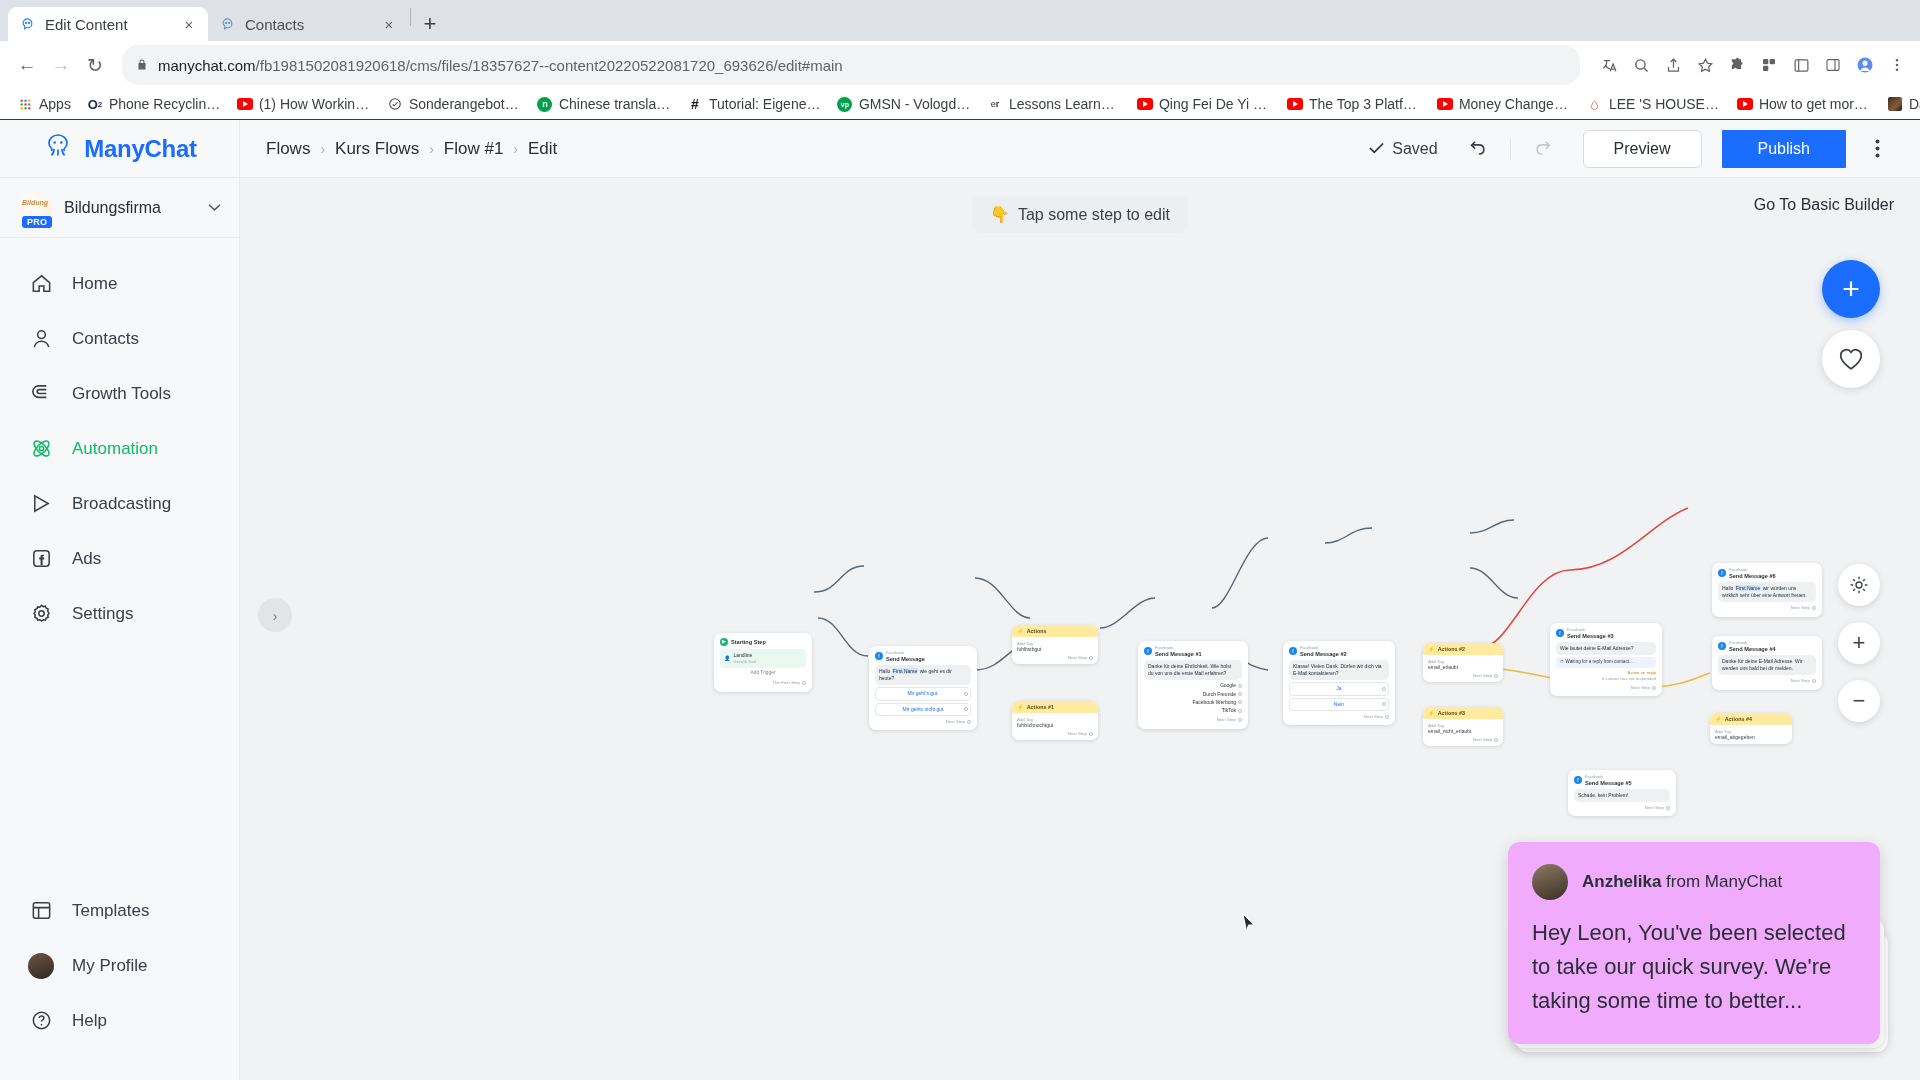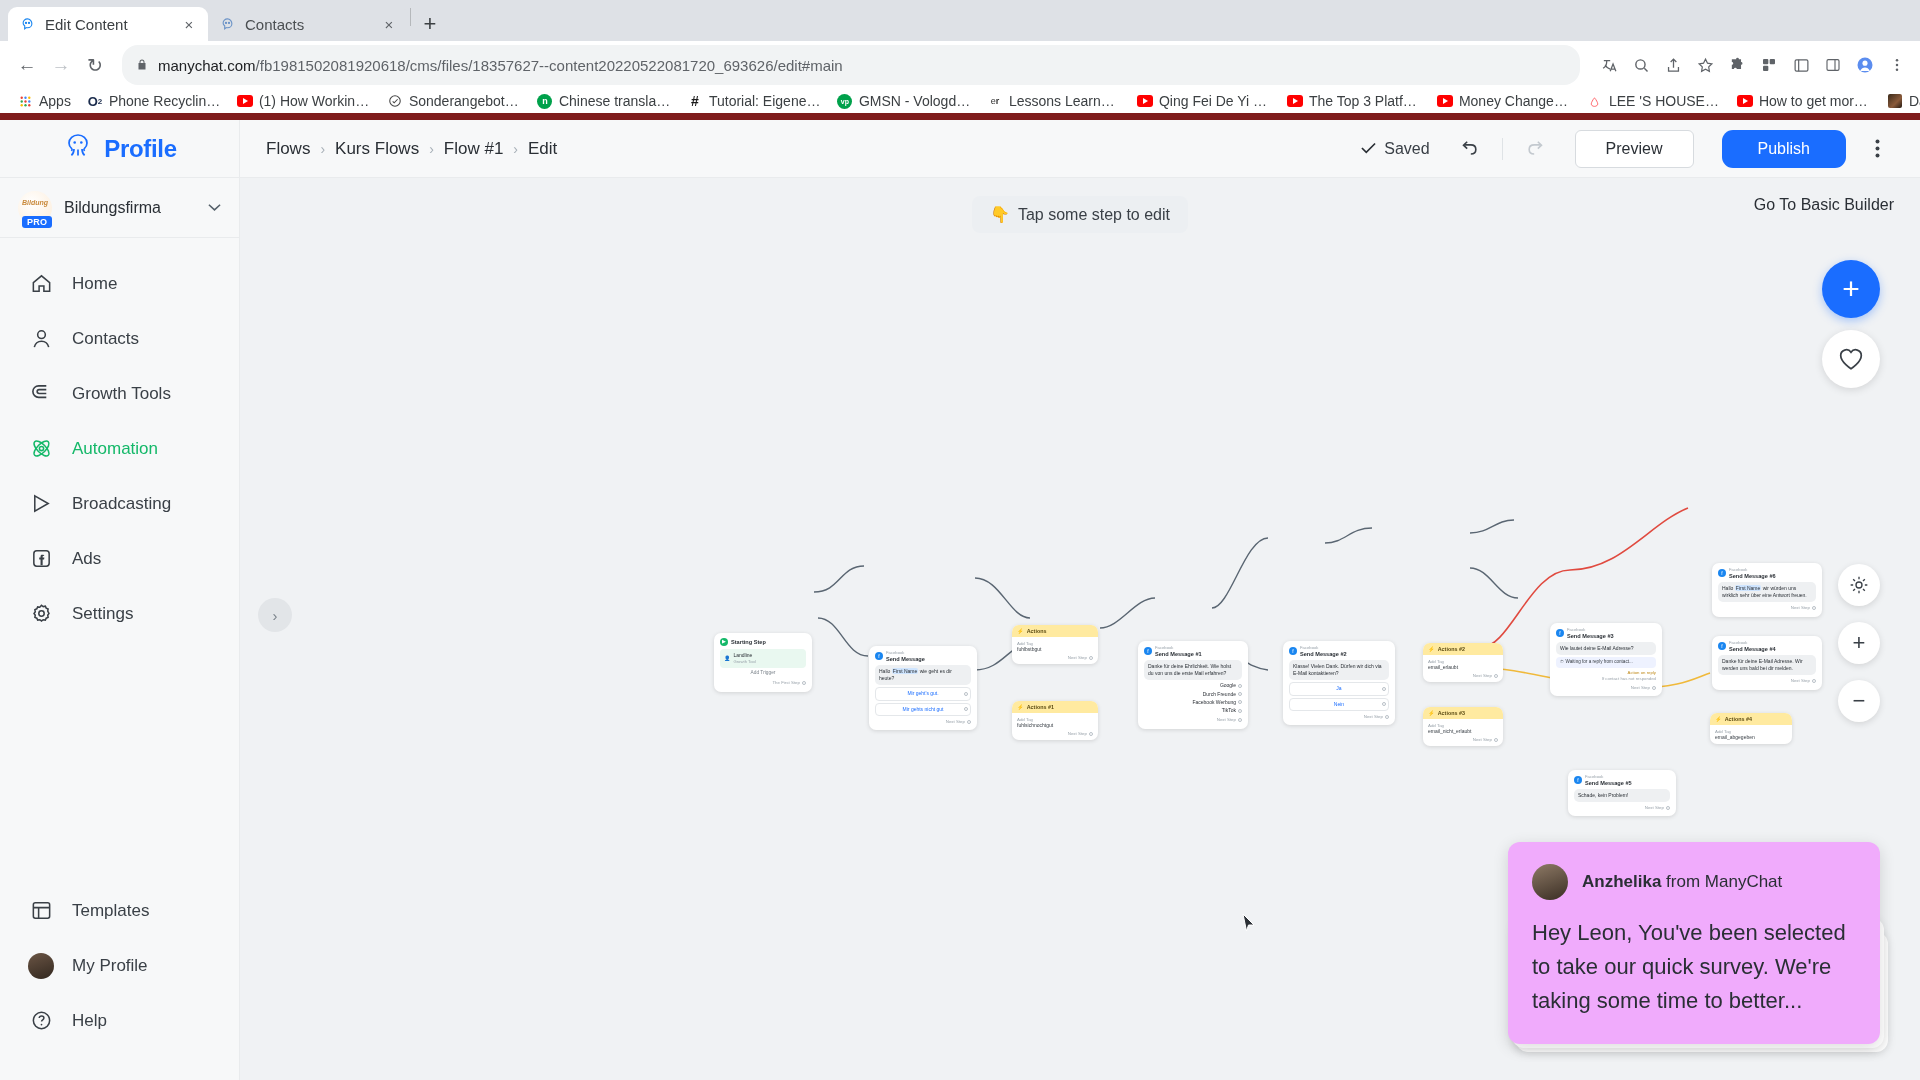--- a/index.html
+++ b/index.html
@@ -32,21 +32,21 @@
     flex: 1; height: 40px; background: #f1f3f4; border-radius: 16px;
     display: flex; align-items: center; padding: 0 14px; gap: 10px; margin: 0 8px;
     font-size: 15px; color: #202124;
   }
   .omnibox .url { white-space: nowrap; overflow: hidden; }
   .omnibox .url .host { color: #202124; }
   .omnibox .url .path { color: #5f6368; }
   .tb-icons { display: flex; align-items: center; gap: 10px; padding-left: 6px; }
   .tb-ic { width: 22px; height: 22px; display:flex; align-items:center; justify-content:center; color:#5f6368; }
 
-  .bookmarks { height: 31px; background: #fff; display: flex; align-items: center; padding: 0 9px; gap: 0px; border-bottom: 7px solid #7f1d1d; overflow:hidden;}
+  .bookmarks { height: 31px; background: #fff; display: flex; align-items: center; padding: 0 9px; gap: 0px; border-bottom: 1px solid #7f1d1d; overflow:hidden;}
   .bm { display: flex; align-items: center; gap: 6px; padding: 0 8px; height: 24px; font-size: 14px; color: #3c4043; white-space: nowrap; }
   .bm-ico { width: 16px; height: 16px; flex:0 0 16px; display:flex; align-items:center; justify-content:center; font-size: 11px;}
   .bm-label { max-width: 112px; overflow: hidden; text-overflow: ellipsis; white-space: nowrap; }
 
   .yt { width: 16px; height: 12px; background: #ff0000; border-radius: 3px; position: relative;}
   .yt::after { content:""; position:absolute; left:6px; top:3px; border-left:5px solid #fff; border-top:3px solid transparent; border-bottom:3px solid transparent;}
   .circ { width: 15px; height: 15px; border-radius: 50%; display:flex; align-items:center; justify-content:center; color:#fff; font-size:9px; font-weight:bold;}
 
   
   .app { display: flex; width: 1920px; height: 960px; background: #fff; }
@@ -74,21 +74,21 @@
   .topbar { height: 58px; display:flex; align-items:center; padding: 0 26px; background: #f7f8f9; border-bottom: 1px solid #e9ebed; gap: 8px;}
   .crumbs { display:flex; align-items:center; gap: 10px; font-size: 17px; color: #2a2f35;}
   .crumb.link { color: #2a2f35; }
   .crumb-sep { color:#a8b0b8; font-size: 14px;}
   .topbar-spacer { flex: 1; }
   .saved { display:flex; align-items:center; gap: 8px; font-size: 16px; color:#3a4047; margin-right: 14px;}
   .icon-btn { width: 34px; height: 34px; display:flex; align-items:center; justify-content:center; color:#3a4047; }
   .icon-btn.dim { color: #c3c9cf; }
   .vdiv { width:1px; height:22px; background:#dfe3e6; margin: 0 8px;}
   .btn-preview { height: 38px; padding: 0 30px; border-radius: 6px; border: 1px solid #d7dbdf; background:#fff; font-size: 16px; color:#2a2f35; display:flex; align-items:center; margin-left: 14px;}
-  .btn-publish { height: 38px; padding: 0 36px; border-radius: 11px; background:#1a6dff; color:#fff; font-size: 16px; display:flex; align-items:center; margin-left: 20px; font-weight: 500;}
+  .btn-publish { height: 38px; padding: 0 36px; border-radius: 1px; background:#1a6dff; color:#fff; font-size: 16px; display:flex; align-items:center; margin-left: 12px; font-weight: 500;}
   .kebab { width: 34px; height: 38px; display:flex; align-items:center; justify-content:center; color:#3a4047; font-size: 20px; margin-left: 6px;}
 
   
   .canvas { flex: 1; background: #f0f2f4; position: relative; overflow: hidden;}
   .hint {
     position: absolute; left: 50%; transform: translateX(-50%); top: 18px;
     background: #eceff2; border-radius: 8px; padding: 9px 18px; font-size: 16px; color: #3a4047;
     display:flex; align-items:center; gap:8px;
   }
   .basic-builder { position: absolute; right: 26px; top: 18px; font-size: 16px; color: #2a2f35; }
@@ -351,21 +351,21 @@
     <div class="brand">
       <span>
         <svg width="32" height="30" viewBox="0 0 32 30" fill="none" stroke="#1a6dff" stroke-width="1.7">
           <path d="M16 3c-5 0-9 3.6-9 8 0 2.2 1 4.2 2.7 5.6.6.5.5 1.3-.2 2.4"></path>
           <path d="M16 3c5 0 9 3.6 9 8 0 2.2-1 4.2-2.7 5.6-.6.5-.5 1.3.2 2.4"></path>
           <path d="M12 17c0 3-1 5-2.6 6.4M20 17c0 3 1 5 2.6 6.4M16 17.5v6"></path>
           <circle cx="12.7" cy="10.5" r="1.3" fill="#1a6dff" stroke="none"></circle>
           <circle cx="19.3" cy="10.5" r="1.3" fill="#1a6dff" stroke="none"></circle>
         </svg>
       </span>
-      <span class="brand-name">Profile</span>
+      <span class="brand-name">ManyChat</span>
     </div>
 
     <div class="account">
       <span class="acct-avatar">
         <span class="scribble">Bildungsfirma</span>
         <span class="pro-badge">PRO</span>
       </span>
       <span class="acct-name">Bildungsfirma</span>
       <span class="chev">
         <svg width="13" height="9" viewBox="0 0 14 9" fill="none" stroke="#55606a" stroke-width="1.7">

